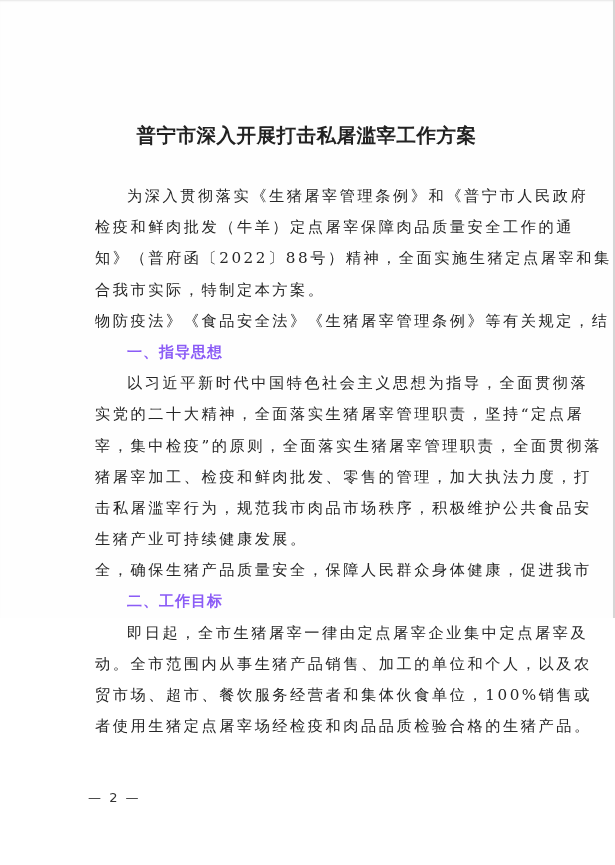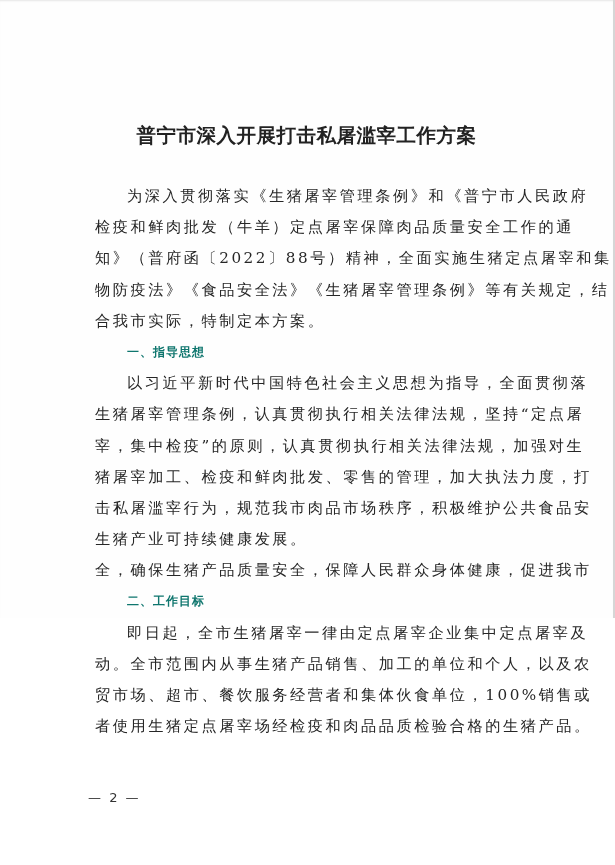--- a/index.html
+++ b/index.html
@@ -45,24 +45,24 @@
     white-space: nowrap;
     letter-spacing: 2.55px;
     color: #262626;
   }
   .line.indent { padding-left: 32px; text-align: right; }
   .heading {
     height: 31.2px;
     line-height: 31.2px;
     font-family: "DejaVu Sans", "Liberation Sans", sans-serif;
     font-weight: bold;
-    font-size: 12px;
+    font-size: 15px;
     padding-left: 32px;
     letter-spacing: 1px;
-    color: #0f766e;
+    color: #8b5cf6;
   }
   .page-number {
     position: absolute;
     top: 790px;
     left: 88px;
     font-family: "DejaVu Sans", "Liberation Sans", sans-serif;
     font-size: 13px;
     letter-spacing: 2px;
     color: #333;
   }
@@ -71,27 +71,27 @@
 <body>
 
 <div class="page">
 
   <div class="title">普宁市深入开展打击私屠滥宰工作方案</div>
 
   <div class="body">
     <div class="line indent">为深入贯彻落实《生猪屠宰管理条例》和《普宁市人民政府</div>
     <div class="line">检疫和鲜肉批发（牛羊）定点屠宰保障肉品质量安全工作的通</div>
     <div class="line">知》（普府函〔2022〕88号）精神，全面实施生猪定点屠宰和集</div>
+    <div class="line">合我市实际，特制定本方案。</div>
     <div class="line">物防疫法》《食品安全法》《生猪屠宰管理条例》等有关规定，结</div>
-    <div class="line">合我市实际，特制定本方案。</div>
 
     <div class="heading">一、指导思想</div>
     <div class="line indent">以习近平新时代中国特色社会主义思想为指导，全面贯彻落</div>
-    <div class="line">生猪屠宰管理条例，认真贯彻执行相关法律法规，坚持“定点屠</div>
-    <div class="line">宰，集中检疫”的原则，认真贯彻执行相关法律法规，加强对生</div>
+    <div class="line">实党的二十大精神，全面落实生猪屠宰管理职责，坚持“定点屠</div>
+    <div class="line">宰，集中检疫”的原则，全面落实生猪屠宰管理职责，全面贯彻落</div>
     <div class="line">猪屠宰加工、检疫和鲜肉批发、零售的管理，加大执法力度，打</div>
     <div class="line">击私屠滥宰行为，规范我市肉品市场秩序，积极维护公共食品安</div>
     <div class="line">生猪产业可持续健康发展。</div>
     <div class="line">全，确保生猪产品质量安全，保障人民群众身体健康，促进我市</div>
 
     <div class="heading">二、工作目标</div>
     <div class="line indent">即日起，全市生猪屠宰一律由定点屠宰企业集中定点屠宰及</div>
     <div class="line">动。全市范围内从事生猪产品销售、加工的单位和个人，以及农</div>
     <div class="line">贸市场、超市、餐饮服务经营者和集体伙食单位，100%销售或</div>
     <div class="line">者使用生猪定点屠宰场经检疫和肉品品质检验合格的生猪产品。</div>

